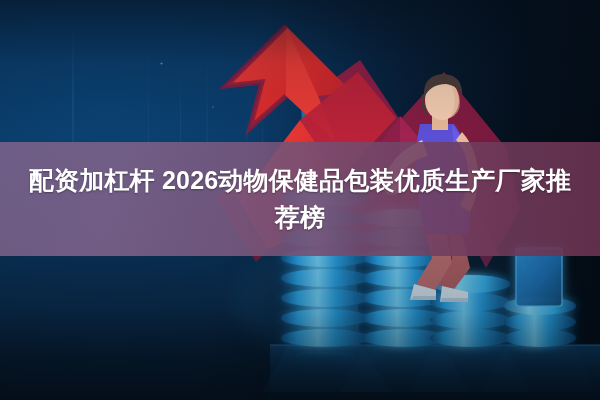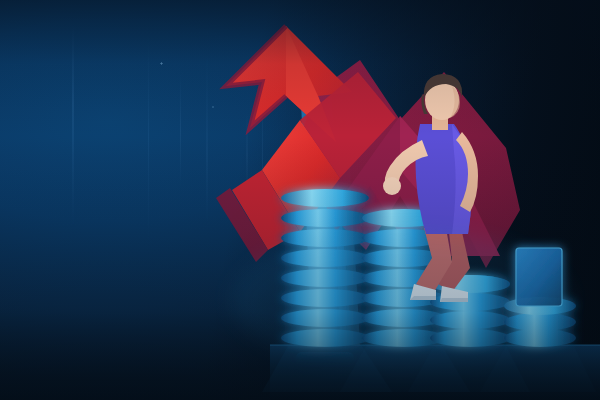--- a/index.html
+++ b/index.html
@@ -322,14 +322,17 @@
       <path d="M424 96 Q424 108 428 114 L424 114 Q420 104 422 94 Z" fill="#4a3a36"></path>
 
       <path d="M452 86 Q460 92 460 102 Q460 114 450 118 Q458 104 452 86 Z" fill="#e0b092" opacity=".6"></path>
     </g>
 
     <ellipse cx="400" cy="300" rx="170" ry="70" fill="#2a9be0" opacity=".10" filter="url(#bigBlur)"></ellipse>
   </svg>
 
   <div class="bg-topfade"></div>
 
+  <div class="title-band">
+    <div class="title-text">配资加杠杆 2026动物保健品包装优质生产厂家推荐榜</div>
+  </div>
 
 </div>
 
 </body></html>

